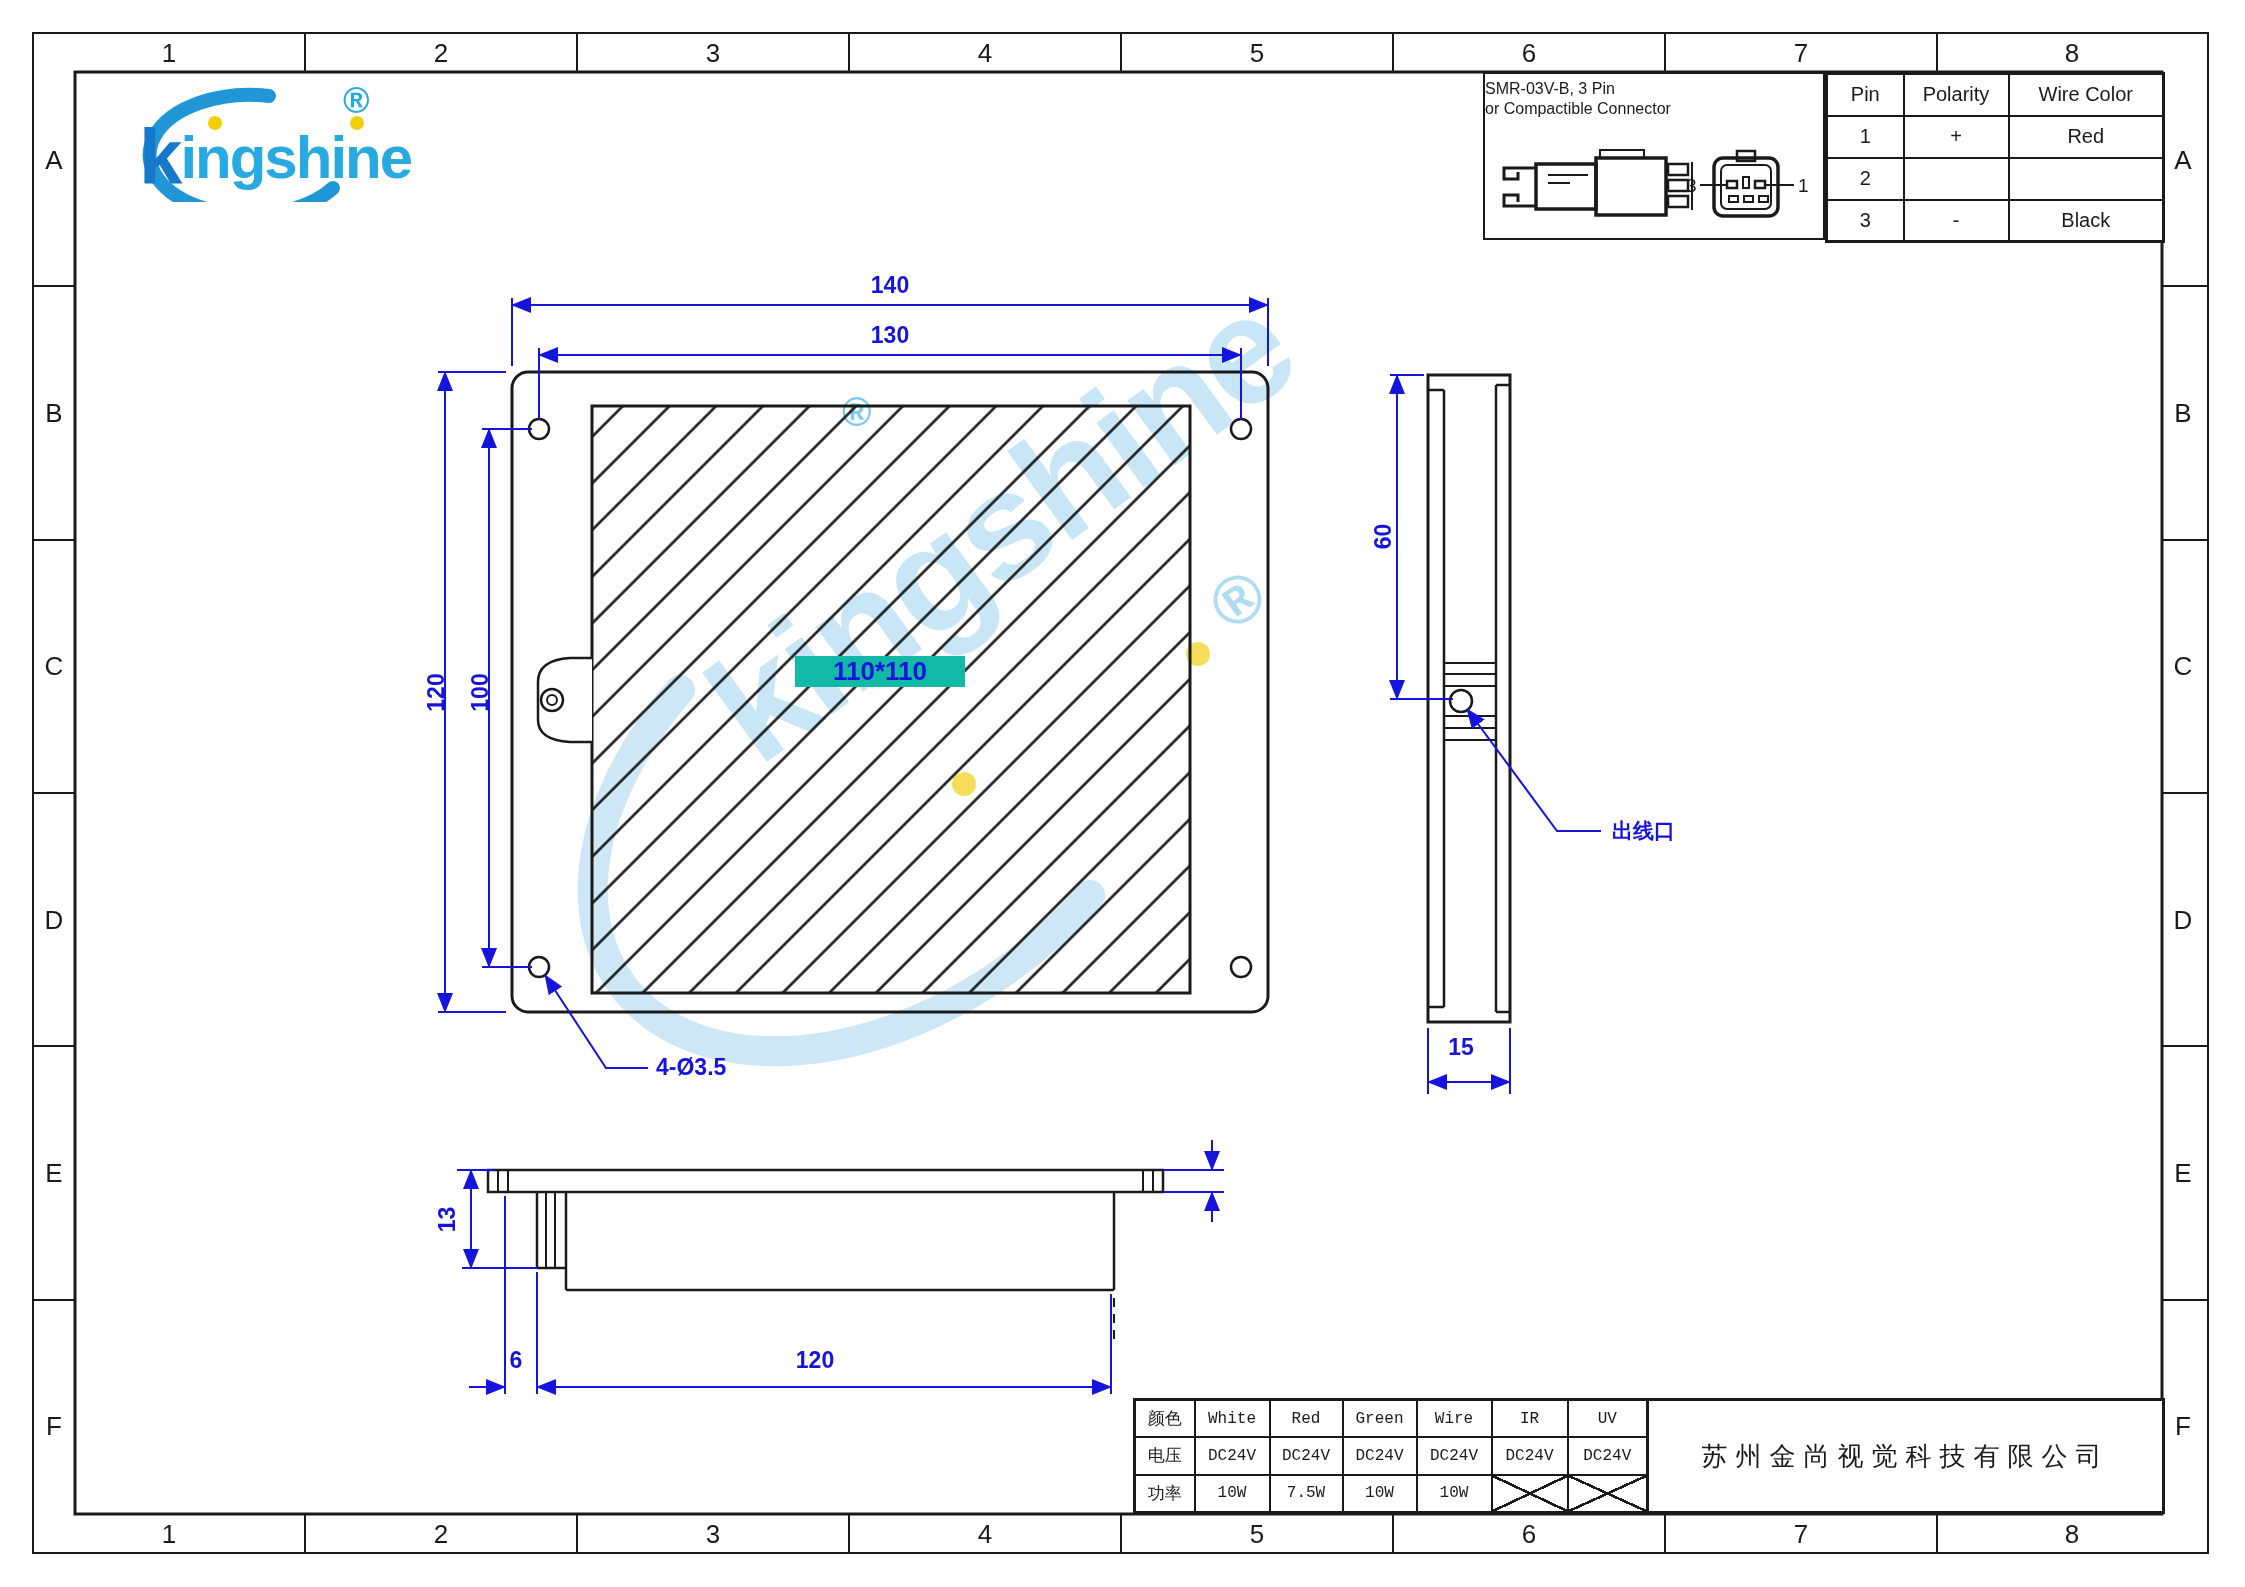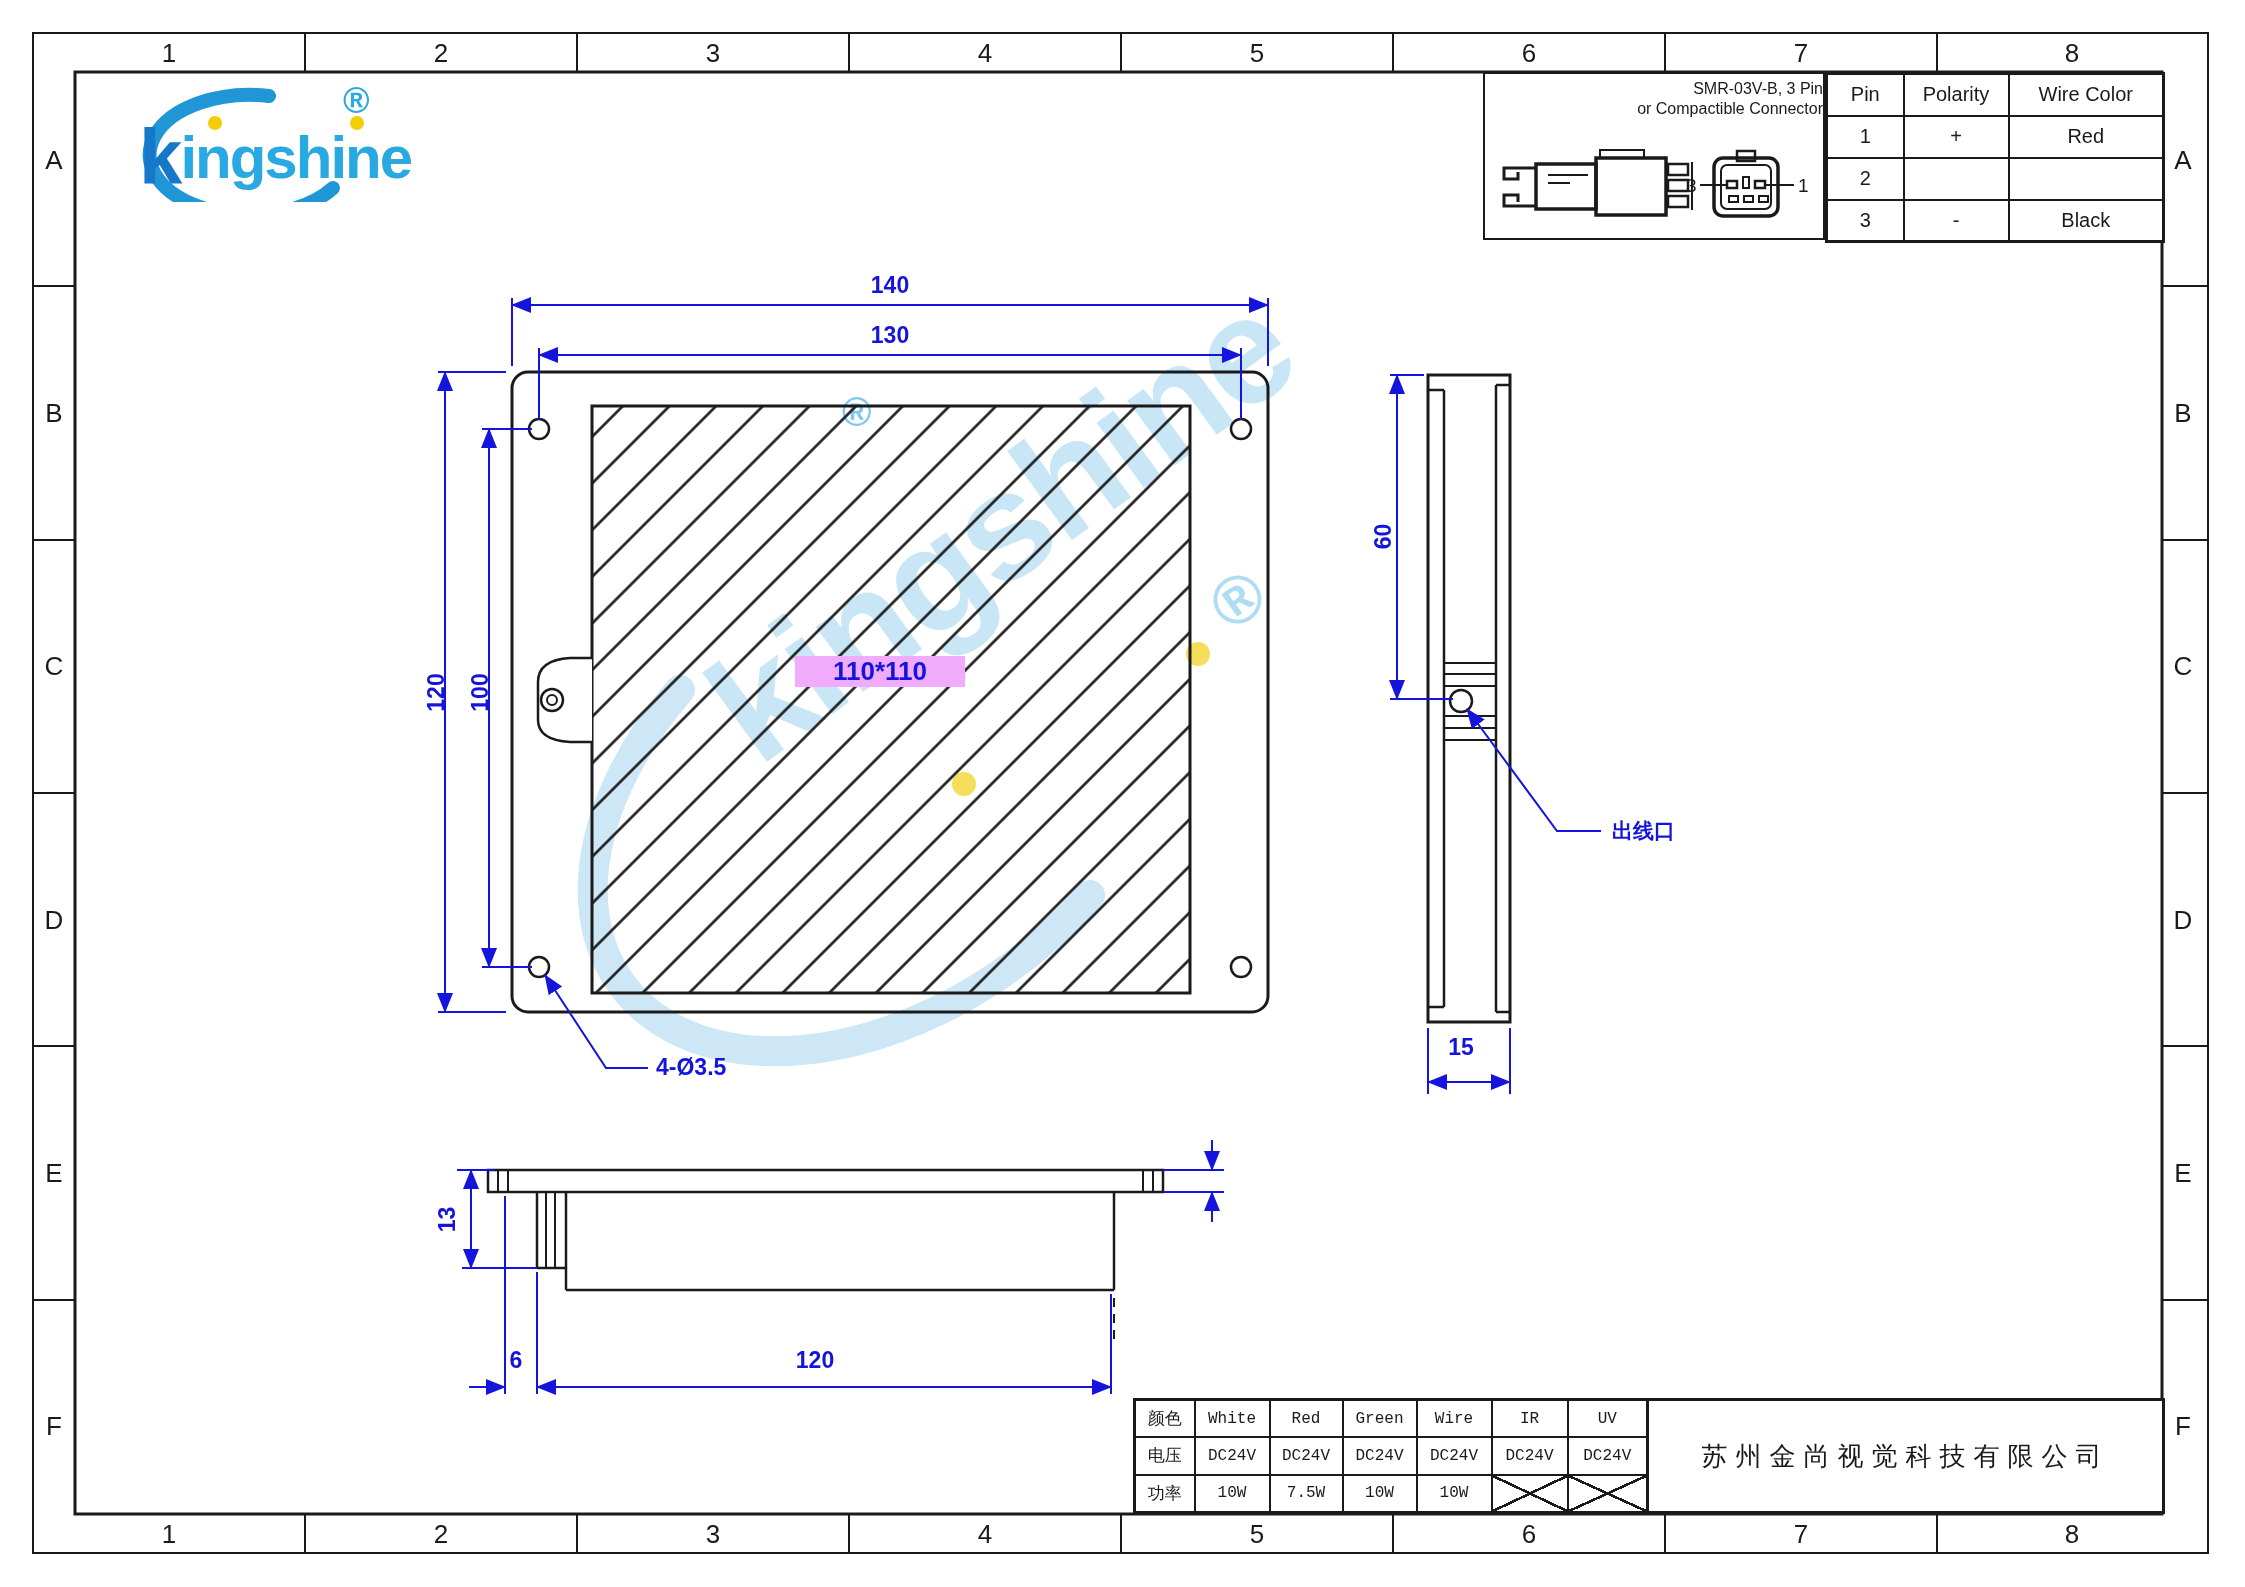--- a/index.html
+++ b/index.html
@@ -5,37 +5,37 @@
   *{margin:0;padding:0;box-sizing:border-box}
   html,body{background:#fff}
   body{width:2245px;height:1587px;position:relative;overflow:hidden;
        font-family:"Liberation Sans",sans-serif;color:#1a1a1a}
   
   .zone{position:absolute;font-size:26px;color:#1a1a1a;text-align:center;width:80px}
   .zone.side{width:42px}
   
   .dim{position:absolute;color:#1414dc;font-weight:bold;font-size:23px;text-align:center;white-space:nowrap}
   .dim.rot{transform:rotate(-90deg)}
-  .dim.big{font-size:26px;background:#f0abfc;padding:0 6px}
+  .dim.big{font-size:26px;background:#14b8a6;padding:0 6px}
   
   .wm-text{position:absolute;left:600px;top:440px;width:800px;text-align:center;
            font-size:152px;font-weight:bold;letter-spacing:-4px;color:#c9e6f6;
            transform:rotate(-36deg)}
   .wm-reg{position:absolute;color:#aeddf3;font-weight:bold}
   .wm-dot{position:absolute;width:24px;height:24px;border-radius:50%;background:#f3d83c;opacity:.85}
   
   .logo{position:absolute;left:95px;top:82px;width:320px;height:120px}
   .logo .word{position:absolute;left:44px;top:30px;font-weight:bold;font-size:60px;
               letter-spacing:-2px;color:#29a9e1;white-space:nowrap}
   .logo .word .kk{font-size:78px;color:#1578c8;vertical-align:-6px}
   .logo .reg{position:absolute;left:248px;top:-2px;font-size:36px;font-weight:bold;color:#29a9e1}
   .logo .dot{position:absolute;width:14px;height:14px;border-radius:50%;background:#f2cf05}
   
   .connbox{position:absolute;left:1483px;top:72px;width:342px;height:168px;border:2px solid #1a1a1a}
-  .connbox .t{position:absolute;left:0;width:100%;text-align:right;font-size:16px;color:#1a1a1a}
+  .connbox .t{position:absolute;left:0;width:100%;text-align:left;font-size:16px;color:#1a1a1a}
   .pinlabel{position:absolute;color:#1a1a1a;font-size:19px}
   
   table{border-collapse:collapse;table-layout:fixed;position:absolute;background:#fff}
   td{border:2px solid #1a1a1a;text-align:center;vertical-align:middle;overflow:hidden}
   .pintable{left:1825px;top:72px;width:337px;height:168px;font-size:20px;border:3px solid #1a1a1a}
   .pintable td{height:42px}
   .spectable{left:1133px;top:1398px;width:513px;height:116px;border:3px solid #1a1a1a}
   .spectable td{height:29px;font-family:"Liberation Mono",monospace;font-size:16px}
   .spectable td.zh{font-family:Liberation Sans, sans-serif;font-size:17px}
   td.crossed{background-image:

